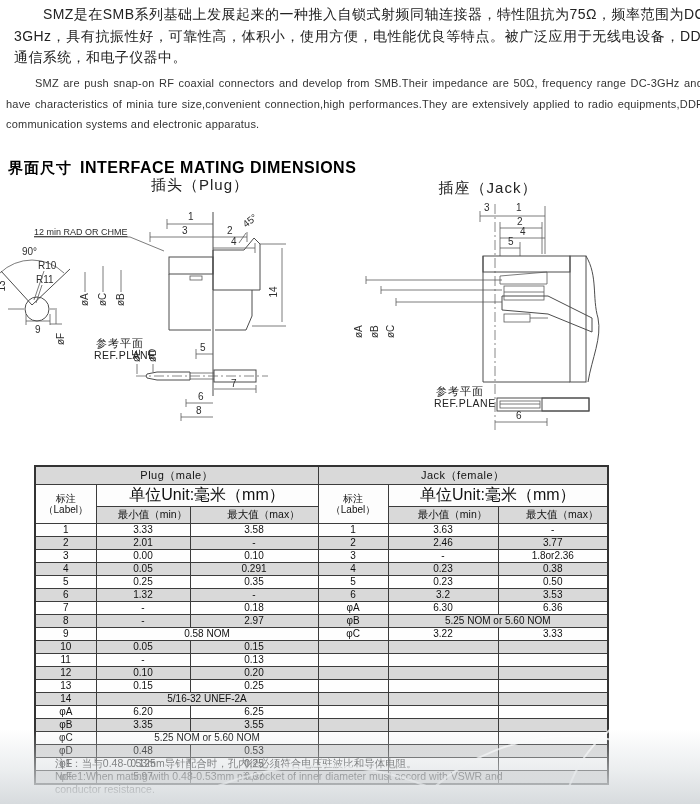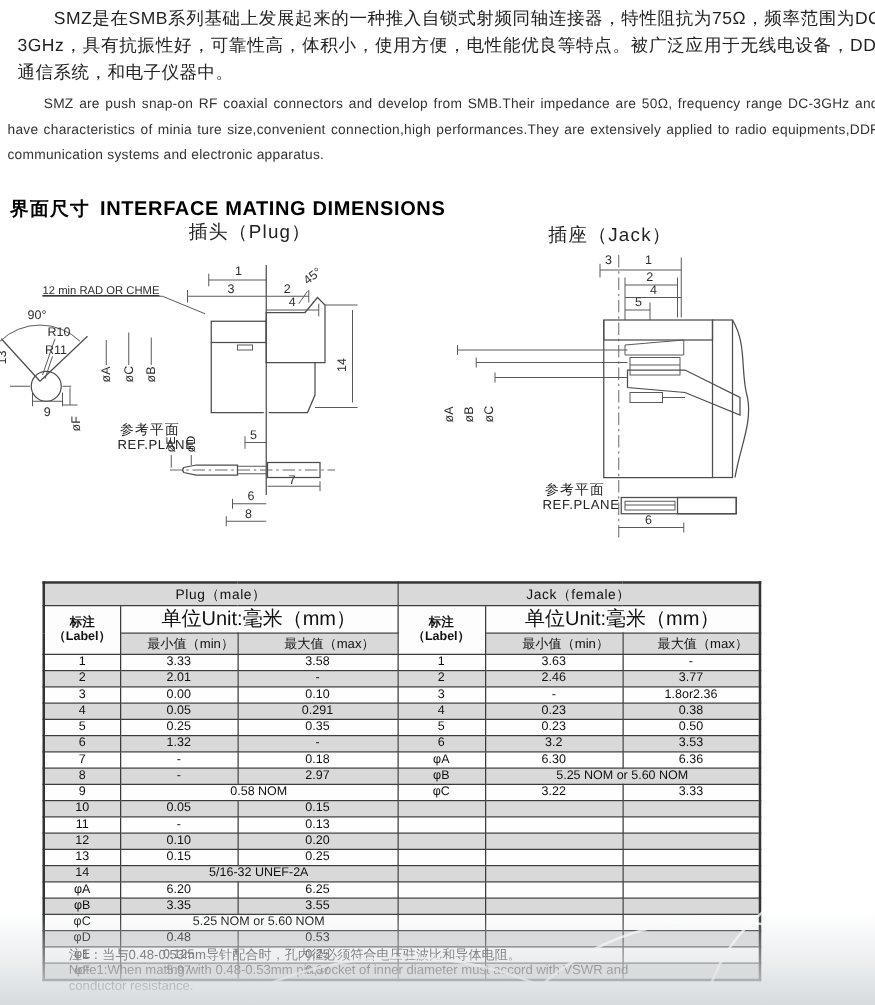--- a/index.html
+++ b/index.html
@@ -40,21 +40,21 @@
   svg text.cjk { font-size:11px; fill:#222; letter-spacing:1px; }
   svg text.ref { font-size:10.5px; fill:#222; letter-spacing:.5px; }
   
   table.dims {
     position:absolute; left:34px; top:441px; width:573px;
     border-collapse:collapse; table-layout:fixed;
     font-size:10px; color:#111; border:2px solid #333;margin-top:24px;
   }
   table.dims th, table.dims td { border:1px solid #3c3c3c; text-align:center; padding:0; font-weight:normal; overflow:hidden; white-space:nowrap; }
   table.dims tr.h1 th { height:17px; background:#d9d9d9; font-size:11px; letter-spacing:.5px; }
-  table.dims th.labcell { background:#fdfdfd; font-size:10px; line-height:11px;font-weight:bold; }
+  table.dims th.labcell { background:#fdfdfd; font-size:10px; line-height:11px; }
   table.dims tr.h2 th.unit { height:16px; background:#fdfdfd; font-size:16px; }
   table.dims tr.h3 th { height:16px; background:#d9d9d9; font-size:10.5px;padding-left:19px; }
   table.dims tbody td { height:12px; line-height:12px; background:#fefefe; }
   table.dims tbody tr:nth-child(even) td { background:#d9d9d9; }
   
   .note-zh { position:absolute; left:55px; top:757px; font-size:10.5px; color:#333; margin:0; white-space:nowrap; }
   .note-en { position:absolute; left:55px; top:770px; width:480px; font-size:10.5px; line-height:13px; color:#333; margin:0; }
   
   .bottom-fade { position:absolute; left:0; bottom:0; width:700px; height:75px;
     background:linear-gradient(180deg, rgba(219,223,226,0) 0%, rgba(219,223,226,.55) 55%, #d7dbde 100%); }

